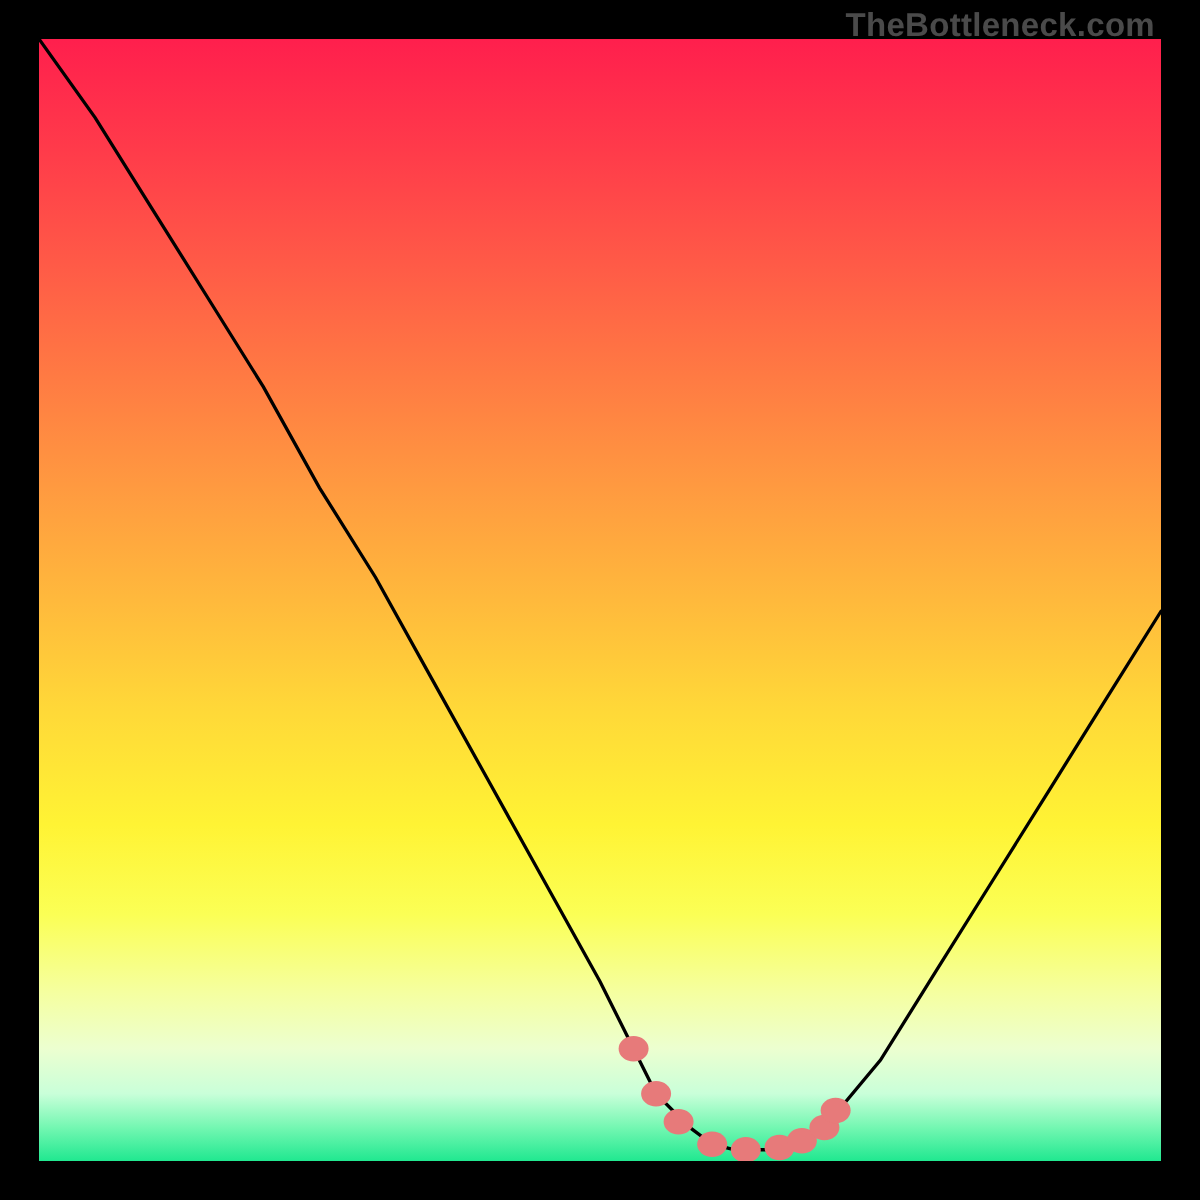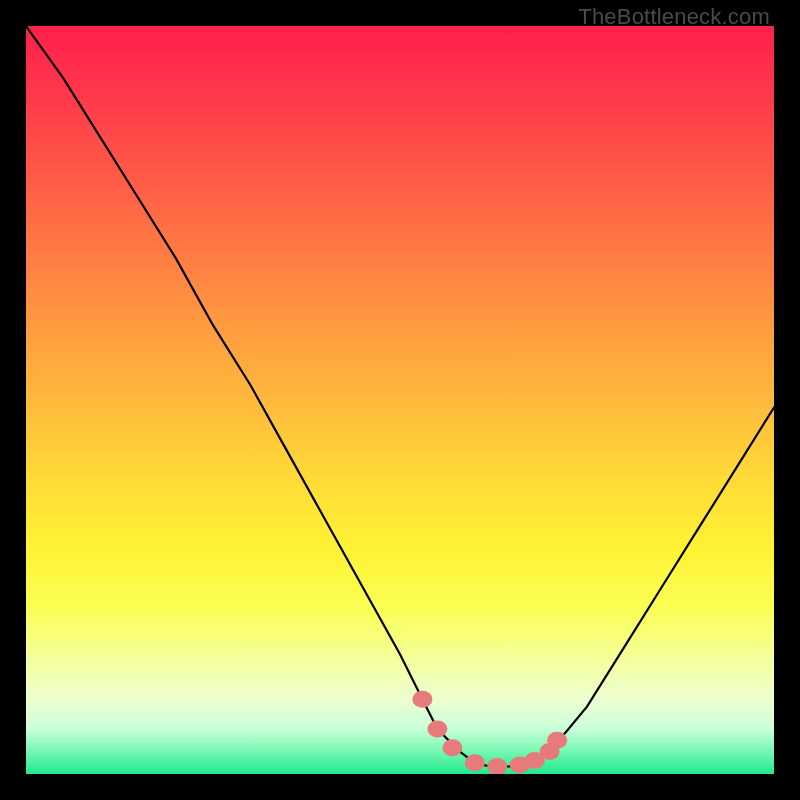--- a/index.html
+++ b/index.html
@@ -41,21 +41,21 @@
       #74f7b2 97%,
       #20e890 100%
     );
   }
   .watermark {
     position: absolute;
     top: 4px;
     right: 30px;
     color: #4a4a4a;
     font-size: 22px;
-    font-weight: 400;
+    font-weight: 700;
     letter-spacing: 0.2px;
   }
   svg.curve {
     position: absolute;
     top: 0;
     left: 0;
   }
 </style>
 </head>
 <body>

